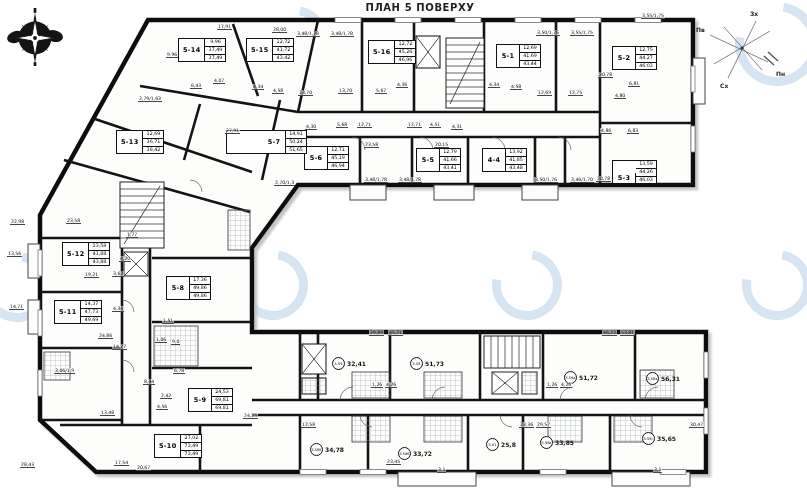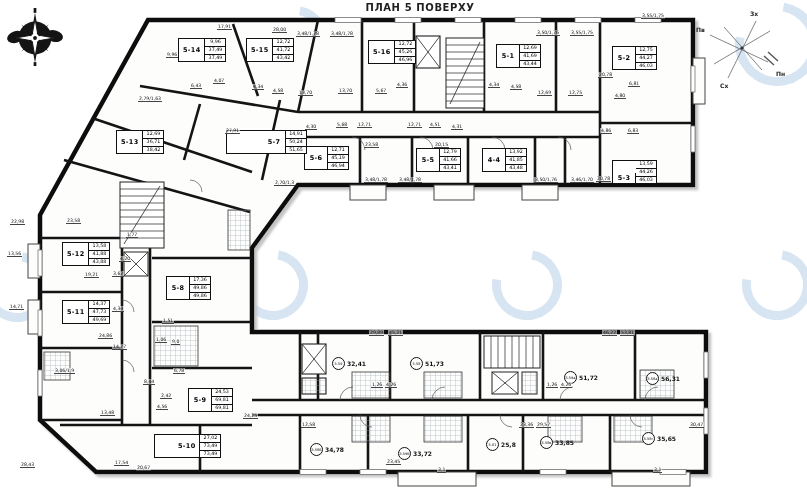--- a/index.html
+++ b/index.html
@@ -329,21 +329,21 @@
       </span>
     </div>
       <div class="apt" style="left: 62px; top: 242px;">
       <span class="apt-id">5-12</span>
       <span class="apt-vals">
         <i>13,58</i>
         <i>41,88</i>
         <i>43,88</i>
       </span>
     </div>
-      <div class="apt" style="left: 62px; top: 300px;">
+      <div class="apt" style="left: 54px; top: 300px;">
       <span class="apt-id">5-11</span>
       <span class="apt-vals">
         <i>14,37</i>
         <i>47,73</i>
         <i>49,69</i>
       </span>
     </div>
       <div class="apt" style="left: 166px; top: 276px;">
       <span class="apt-id">5-8</span>
       <span class="apt-vals">
@@ -353,21 +353,21 @@
       </span>
     </div>
       <div class="apt" style="left: 188px; top: 388px;">
       <span class="apt-id">5-9</span>
       <span class="apt-vals">
         <i>24,53</i>
         <i>69,81</i>
         <i>69,81</i>
       </span>
     </div>
-      <div class="apt" style="left: 154px; top: 434px; padding-left: 19px;">
+      <div class="apt" style="left: 154px; top: 434px;">
       <span class="apt-id">5-10</span>
       <span class="apt-vals">
         <i>27,02</i>
         <i>73,49</i>
         <i>73,49</i>
       </span>
     </div>
       <div class="com" style="left: 332px; top: 357px;">
       <span class="com-circle">5.59</span>
       <span class="com-area">32,41</span>

